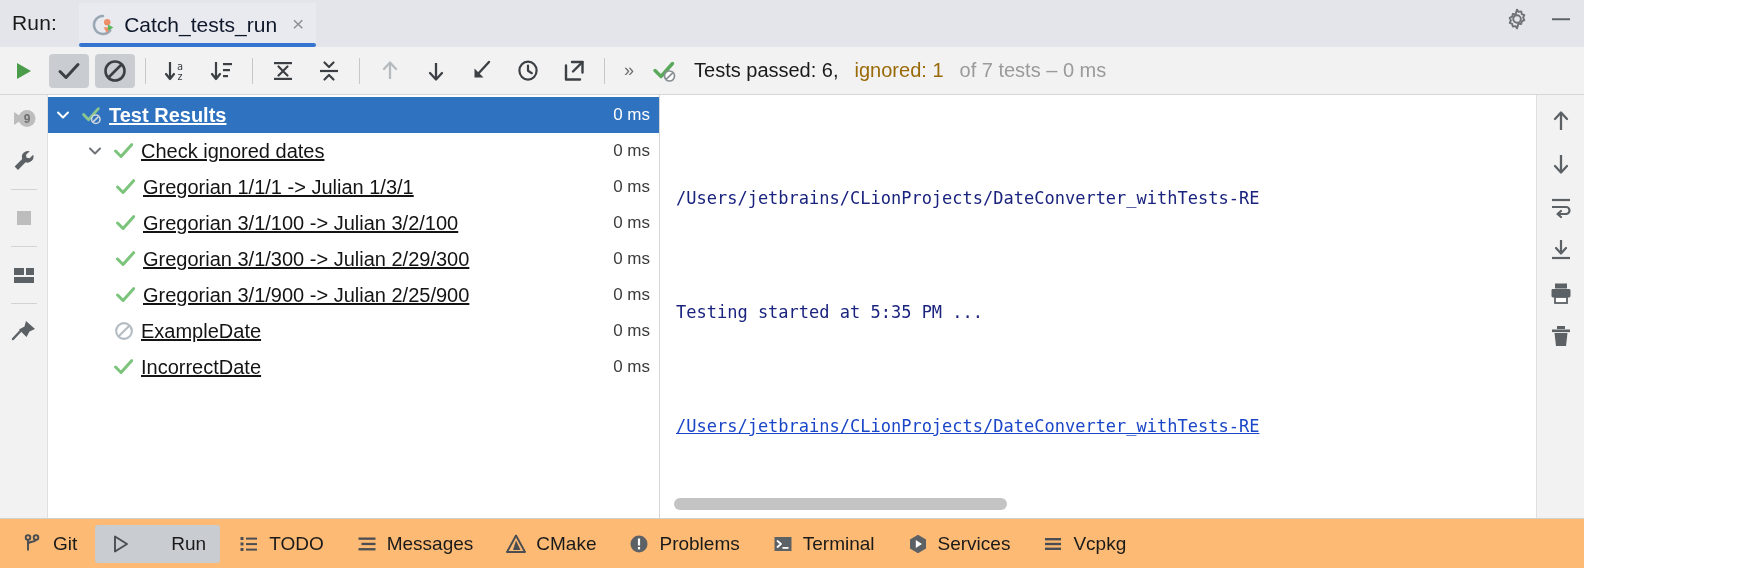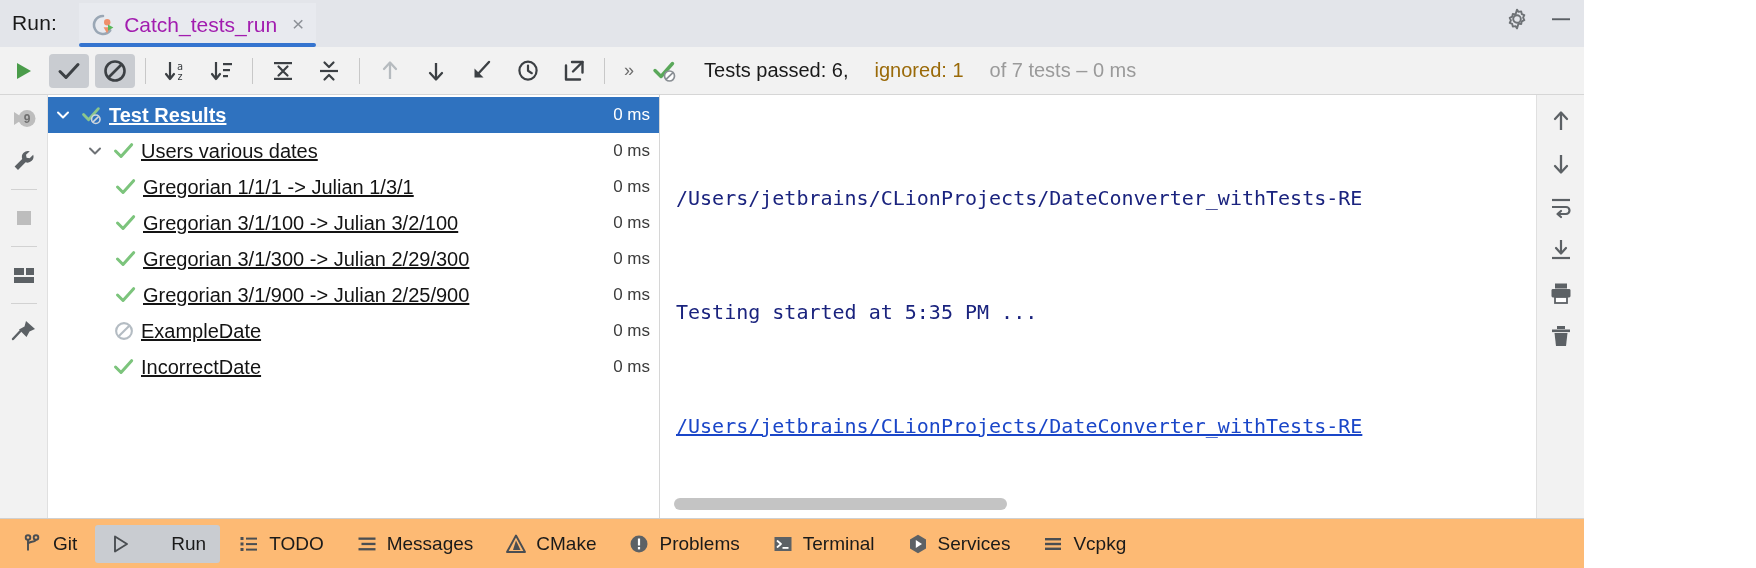--- a/index.html
+++ b/index.html
@@ -27,42 +27,42 @@
     height: 44px;
     display: flex; align-items: center; gap: 9px;
     padding: 0 10px 0 12px;
     position: relative;
     background: #e8eaef;
   }
   .tab::after {
     content:""; position:absolute; left: 0; right: 0; bottom: 0;
     height: 4px; background: #3574cf; border-radius: 2px;
   }
-  .tab-title { font-size: 21px; color: #a21caf; white-space: nowrap; }
+  .tab-title { font-size: 21px; color: #0f172a; white-space: nowrap; }
   .tab-close { font-size: 21px; color:#8d9197; line-height: 1; padding: 0 2px 3px 6px; }
   .win-ctrls { position: absolute; right: 10px; top: 6px; display: flex; align-items: center; gap: 18px; }
   .win-ctrls .ic { width: 26px; height: 26px; display:flex; align-items:center; justify-content:center; }
 
   
   .toolbar {
     height: 48px; flex: 0 0 48px;
     background: #f2f2f2;
     display: flex; align-items: center;
     border-bottom: 1px solid #d6d6d6;
   }
   .tb-btn {
     width: 40px; height: 34px; margin: 0 3px;
     display: flex; align-items: center; justify-content: center;
     border-radius: 4px;
   }
   .tb-btn.pressed { background: #c9ccd1; }
   .tb-sep { width: 1px; height: 26px; background: #c8c8c8; margin: 0 7px; }
   .tb-more { font-size: 18px; color:#6e6e6e; padding: 0 12px; }
   .status {
-    display: flex; align-items: center; gap: 26px;
+    display: flex; align-items: center; gap: 16px;
     font-size: 20px; margin-left: 6px; white-space: nowrap;
   }
   .st-pass { color: #1a1a1a; }
   .st-ignored { color: #9a6a09; text-align: right; }
   .st-rest { color: #9a9a9a; }
 
   
   .body { flex: 1 1 auto; display: flex; min-height: 0; background: #ffffff; }
 
   .leftrail {
@@ -92,21 +92,21 @@
   .ind2 { padding-left: 64px; }
 
   
   .console {
     flex: 1 1 auto; min-width: 0; background: #ffffff;
     display: flex; flex-direction: column; position: relative;
   }
   .console-text {
     flex: 1 1 auto; padding: 8px 0 0 16px;
     font-family: "DejaVu Sans Mono", monospace;
-    font-size: 20px; line-height: 38px;
+    font-size: 17px; line-height: 38px;
     color: #1a237e; white-space: pre; overflow: hidden;
   }
   .cl-link { color: #1a46c8; text-decoration: underline; }
   .hscroll-track { height: 26px; flex: 0 0 26px; position: relative; }
   .hscroll-thumb {
     position: absolute; left: 14px; top: 6px; width: 333px; height: 12px;
     background: #c4c4c4; border-radius: 6px;
   }
 
   .rightrail {
@@ -344,21 +344,21 @@
         <span class="twisty">
           <svg width="18" height="18" viewBox="0 0 18 18">
               <path d="M4 6.5 L9 11.5 L14 6.5" fill="none" stroke="#6e7276" stroke-width="2" stroke-linecap="round" stroke-linejoin="round"></path>
             </svg>
         </span>
         <span class="ticon">
           <svg width="22" height="22" viewBox="0 0 26 26">
               <path d="M3 13 L9.5 19.5 L22 5.5" fill="none" stroke="#7cc47c" stroke-width="3.6" stroke-linecap="round" stroke-linejoin="round"></path>
             </svg>
         </span>
-        <span class="rlabel">Users various dates</span>
+        <span class="rlabel">Check ignored dates</span>
         <span class="dur">0 ms</span>
       </div>
 
       <div class="row ind2">
         <span class="ticon">
           <svg width="22" height="22" viewBox="0 0 26 26">
               <path d="M3 13 L9.5 19.5 L22 5.5" fill="none" stroke="#7cc47c" stroke-width="3.6" stroke-linecap="round" stroke-linejoin="round"></path>
             </svg>
         </span>
         <span class="rlabel">Gregorian 1/1/1 -&gt; Julian 1/3/1</span>

